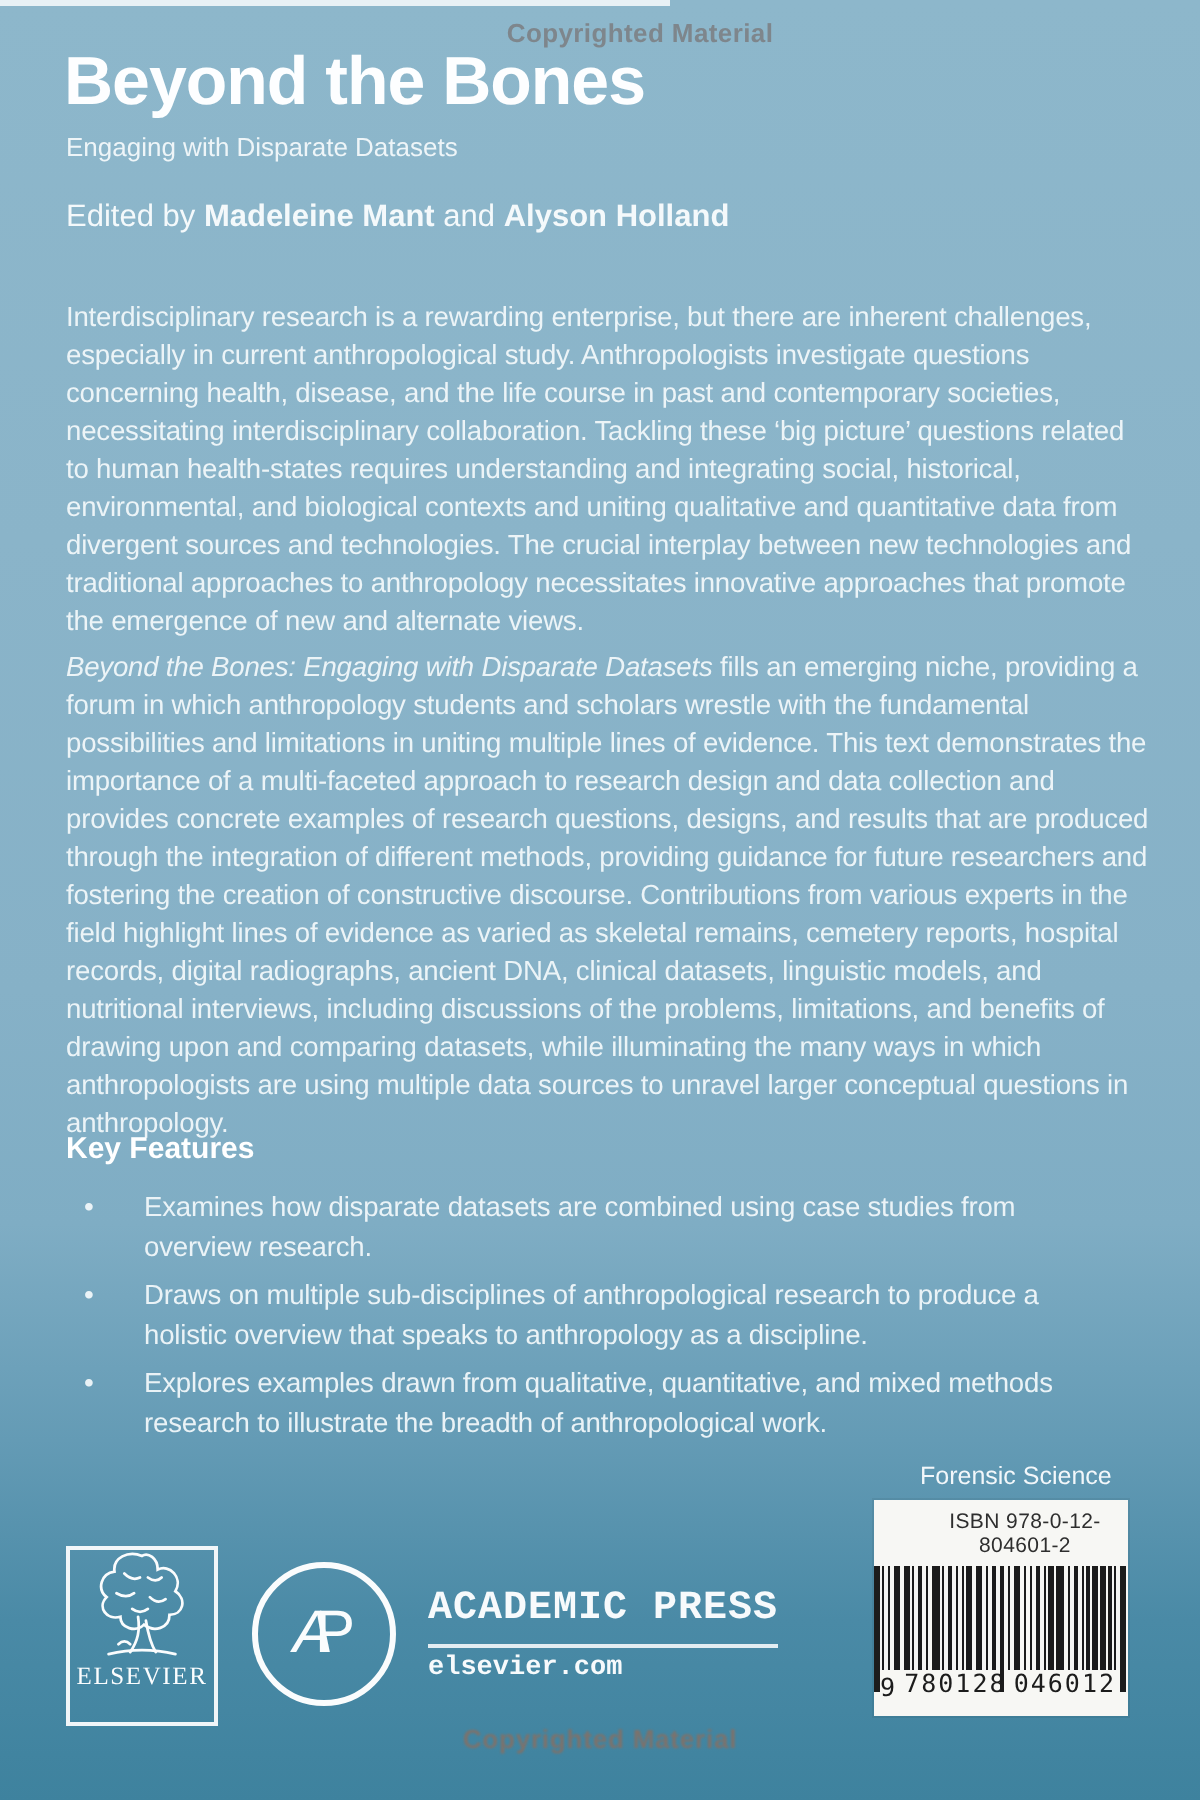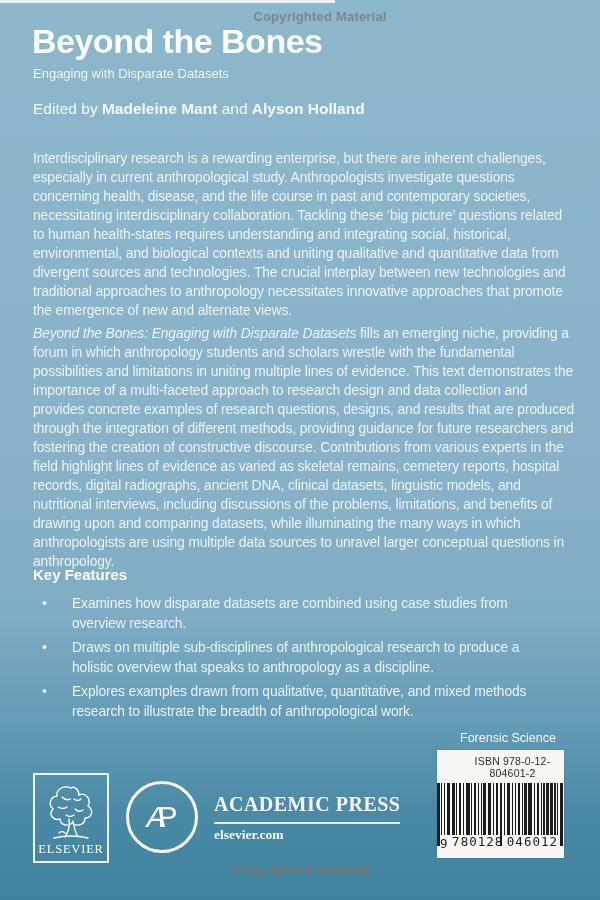--- a/index.html
+++ b/index.html
@@ -28,27 +28,27 @@
   .kf-list{top:594px;left:42px;width:505px;}
   .kf-item{display:flex;margin-bottom:5px;}
   .kf-bullet{width:30px;flex:0 0 30px;color:rgba(243,249,251,.93);font-size:14px;line-height:19.5px;}
   .kf-text{color:rgba(243,249,251,.93);font-size:13.8px;line-height:19.5px;letter-spacing:-.1px;width:465px;}
   
   .elsevier-box{top:773px;left:33px;width:72px;height:86px;
     border:2px solid rgba(255,255,255,.92);display:flex;flex-direction:column;
     align-items:center;justify-content:flex-end;}
   .elsevier-tree{margin-bottom:1px;}
   .elsevier-label{color:#fbfdfe;font-family:"Liberation Serif",serif;font-size:12.5px;
-    letter-spacing:.8px;margin-bottom:4px;}
+    letter-spacing:.8px;margin-bottom:15px;}
   .ap-circle{top:781px;left:126px;width:66px;height:66px;border:3px solid #fafcfd;
     border-radius:50%;display:flex;align-items:center;justify-content:center;}
   .ap-mono{color:#fafcfd;font-family:Liberation Sans, sans-serif;font-size:30px;line-height:1;}
   .ap-mono .a{font-style:italic;}
   .ap-mono .p{margin-left:-9px;}
-  .academic-block{top:793px;left:214px;color:#f7fafc;font-family:Liberation Serif, serif;}
+  .academic-block{top:793px;left:214px;color:#f7fafc;font-family:Liberation Mono, monospace;}
   .academic-title{font-size:20px;font-weight:bold;letter-spacing:.5px;
     border-bottom:2px solid rgba(255,255,255,.85);padding-bottom:6px;display:inline-block;}
   .imprint{font-size:13.5px;font-weight:bold;margin-top:9px;}
   .website{font-size:13.5px;font-weight:bold;margin-top:3px;}
   .category-label{top:731px;left:460px;color:#f2f7fa;font-size:12.5px;}
   .barcode-box{top:750px;left:437px;width:127px;height:108px;background:#f7f7f4;
     box-shadow:0 0 0 1px rgba(0,0,0,.06);padding-top:5px;box-sizing:border-box;}
   .isbn-label{color:#2e2e2e;font-size:10.5px;text-align:center;letter-spacing:.2px;padding-left:24px;}
   .barcode-bars{display:flex;justify-content:center;align-items:flex-start;
     height:52px;margin-top:4px;overflow:visible;}

